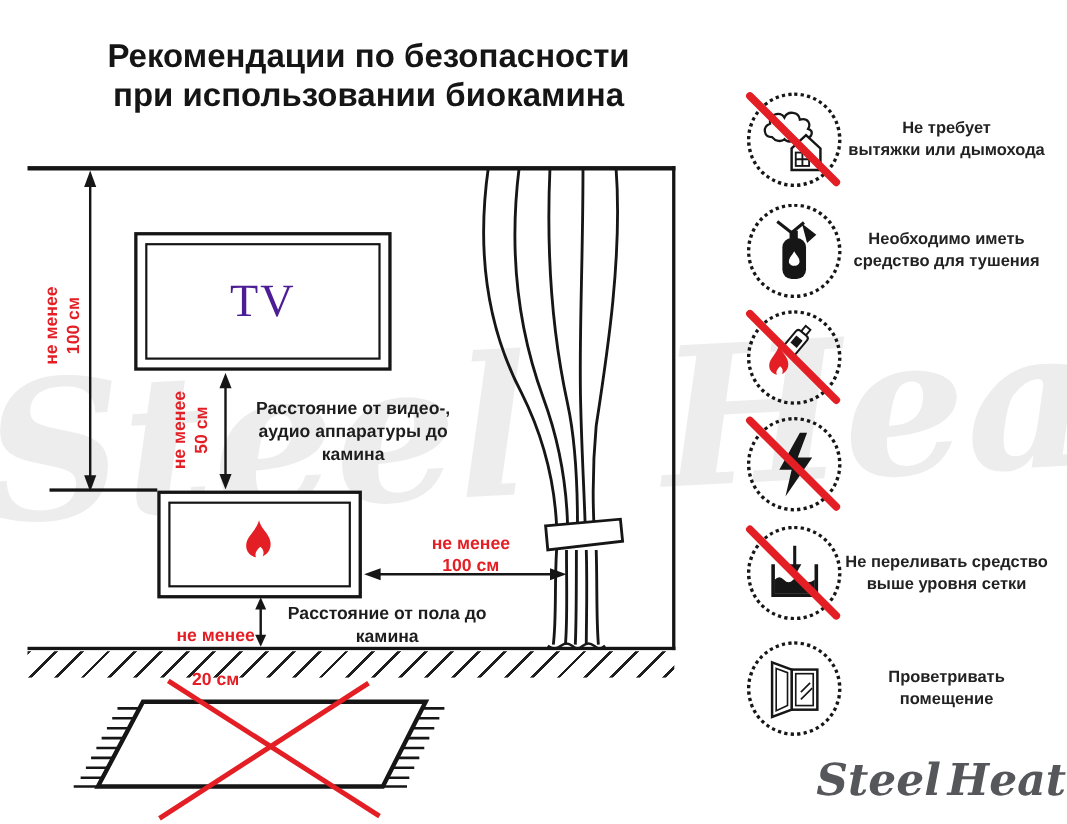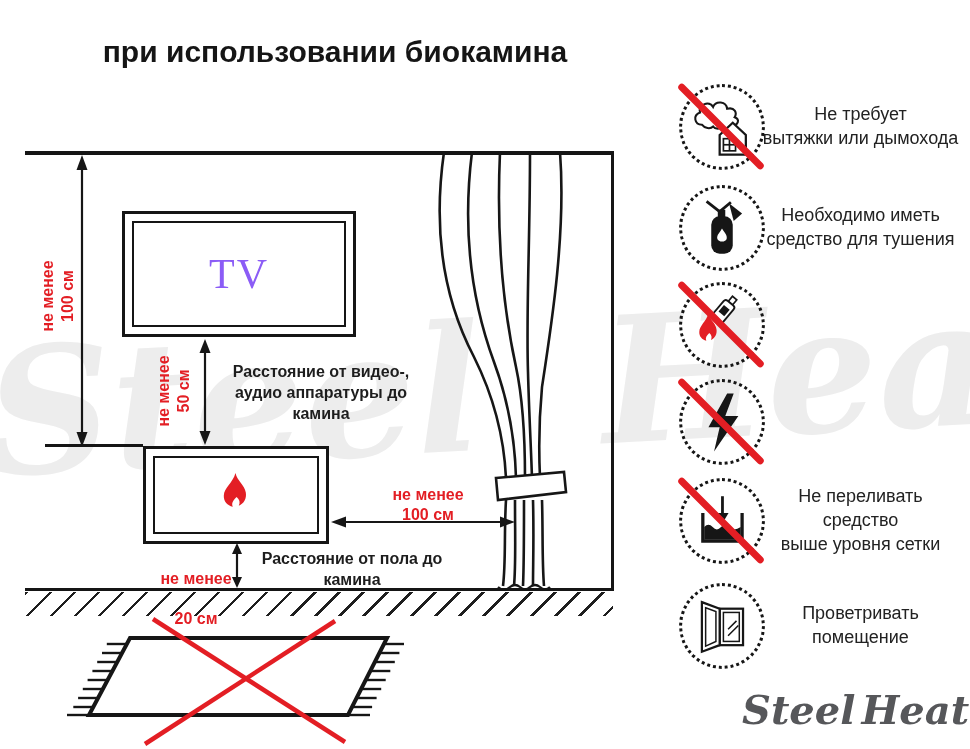--- a/index.html
+++ b/index.html
@@ -14,53 +14,54 @@
   
   .title{left:15px;top:34px;width:640px;text-align:center;font-size:30px;line-height:1.17;
          font-weight:700;color:#151515;z-index:3;}
   
   .hline,.vline{background:#151515;z-index:2;}
   .hatch{z-index:2;background:repeating-linear-gradient(135deg,#1f1f1f 0 2.5px,transparent 2.5px 17px);}
   
   .tv-outer{left:122px;top:211px;width:228px;height:120px;border:3px solid #151515;background:#fff;z-index:2;}
   .tv-inner{position:absolute;left:7px;top:7px;right:7px;bottom:7px;border:2px solid #151515;
             display:flex;align-items:center;justify-content:center;}
-  .tv-label{font-family:"Liberation Serif","DejaVu Serif",serif;font-size:42px;letter-spacing:2px;color:#8b5cf6;}
+  .tv-label{font-family:"Liberation Serif","DejaVu Serif",serif;font-size:42px;letter-spacing:2px;color:#4c1d95;}
   .fp-outer{left:143px;top:446px;width:180px;height:92px;border:3px solid #151515;background:#fff;z-index:2;}
   .fp-inner{position:absolute;left:7px;top:7px;right:7px;bottom:7px;border:2.5px solid #151515;
             display:flex;align-items:center;justify-content:center;}
   
   .dim{color:#e31e24;font-weight:700;font-size:16px;text-align:center;line-height:1.25;z-index:3;}
   .dim span{display:block;}
   .rot{transform:rotate(-90deg);}
   .caption{color:#1d1d1d;font-weight:600;font-size:16px;line-height:1.3;text-align:center;
            white-space:pre-line;z-index:3;}
   svg{display:block;}
   .arrow{z-index:3;}
   
   .circle{width:80px;height:80px;border:3.5px dotted #161616;border-radius:50%;z-index:2;
           display:flex;align-items:center;justify-content:center;background:transparent;}
   .strike{width:118px;height:7px;background:#e31e24;border-radius:4px;transform:rotate(45deg);z-index:4;}
-  .itext{left:758px;width:205px;text-align:center;font-weight:400;font-size:18px;line-height:1.32;
+  .itext{left:758px;width:205px;text-align:center;font-weight:700;font-size:15px;line-height:1.32;
          color:#222;transform:translateY(-50%);white-space:pre-line;z-index:3;}
   
   .logo{left:742px;top:676px;width:225px;height:68px;display:flex;align-items:center;z-index:3;}
   .logo .word{font-family:"DejaVu Serif",serif;font-style:italic;font-weight:bold;
               font-size:40px;color:#56575a;line-height:1;}
 </style>
 </head>
 <body>
 
 <div class="canvas">
 
   <div class="abs watermark">
     <span>Steel</span><span class="wflame"></span><span>Heat</span>
   </div>
 
   <div class="abs title">
+    <div>Рекомендации по безопасности</div>
     <div>при использовании биокамина</div>
   </div>
 
   <div class="abs hline" style="left:25px;top:151px;width:589px;height:4px;"></div>
   <div class="abs vline" style="left:611px;top:151px;width:3px;height:440px;"></div>
   <div class="abs hline" style="left:25px;top:588px;width:589px;height:3px;"></div>
   <div class="abs hatch" style="left:25px;top:592px;width:588px;height:24px;"></div>
   <div class="abs hline" style="left:45px;top:444px;width:98px;height:3px;"></div>
 
   <svg class="abs" style="left:432px;top:152px;z-index:2;" width="165" height="440" viewBox="0 0 165 440">

